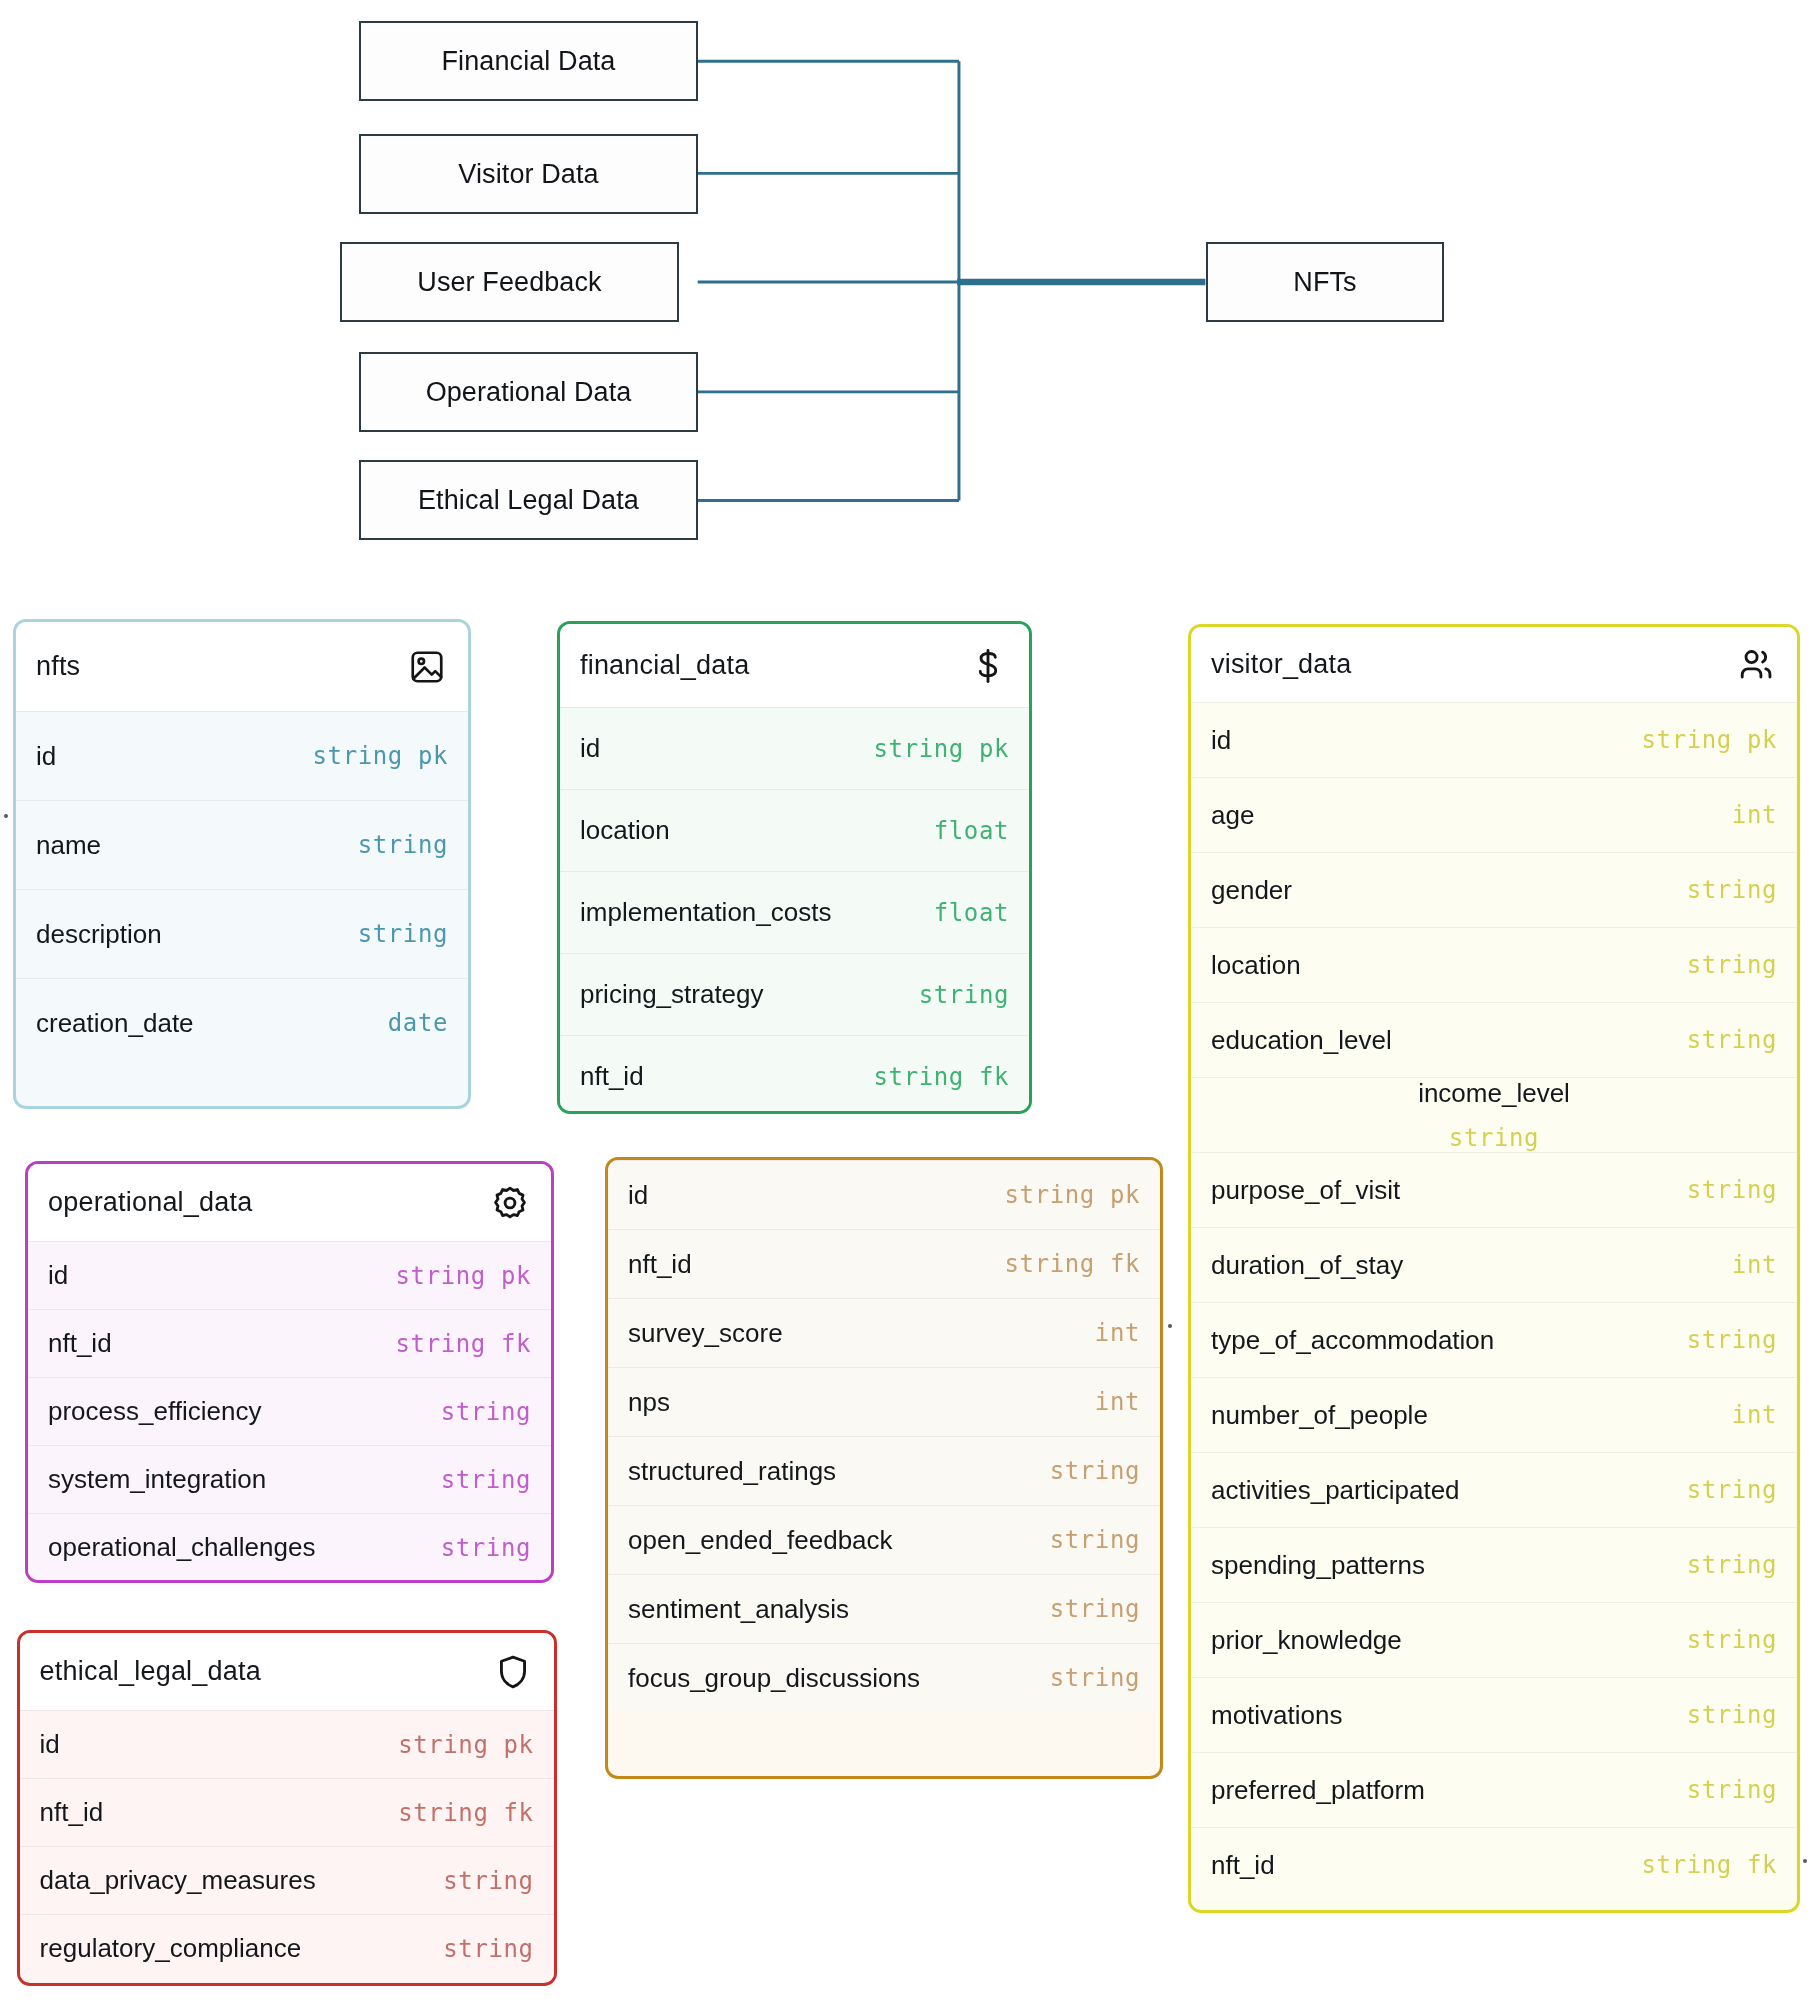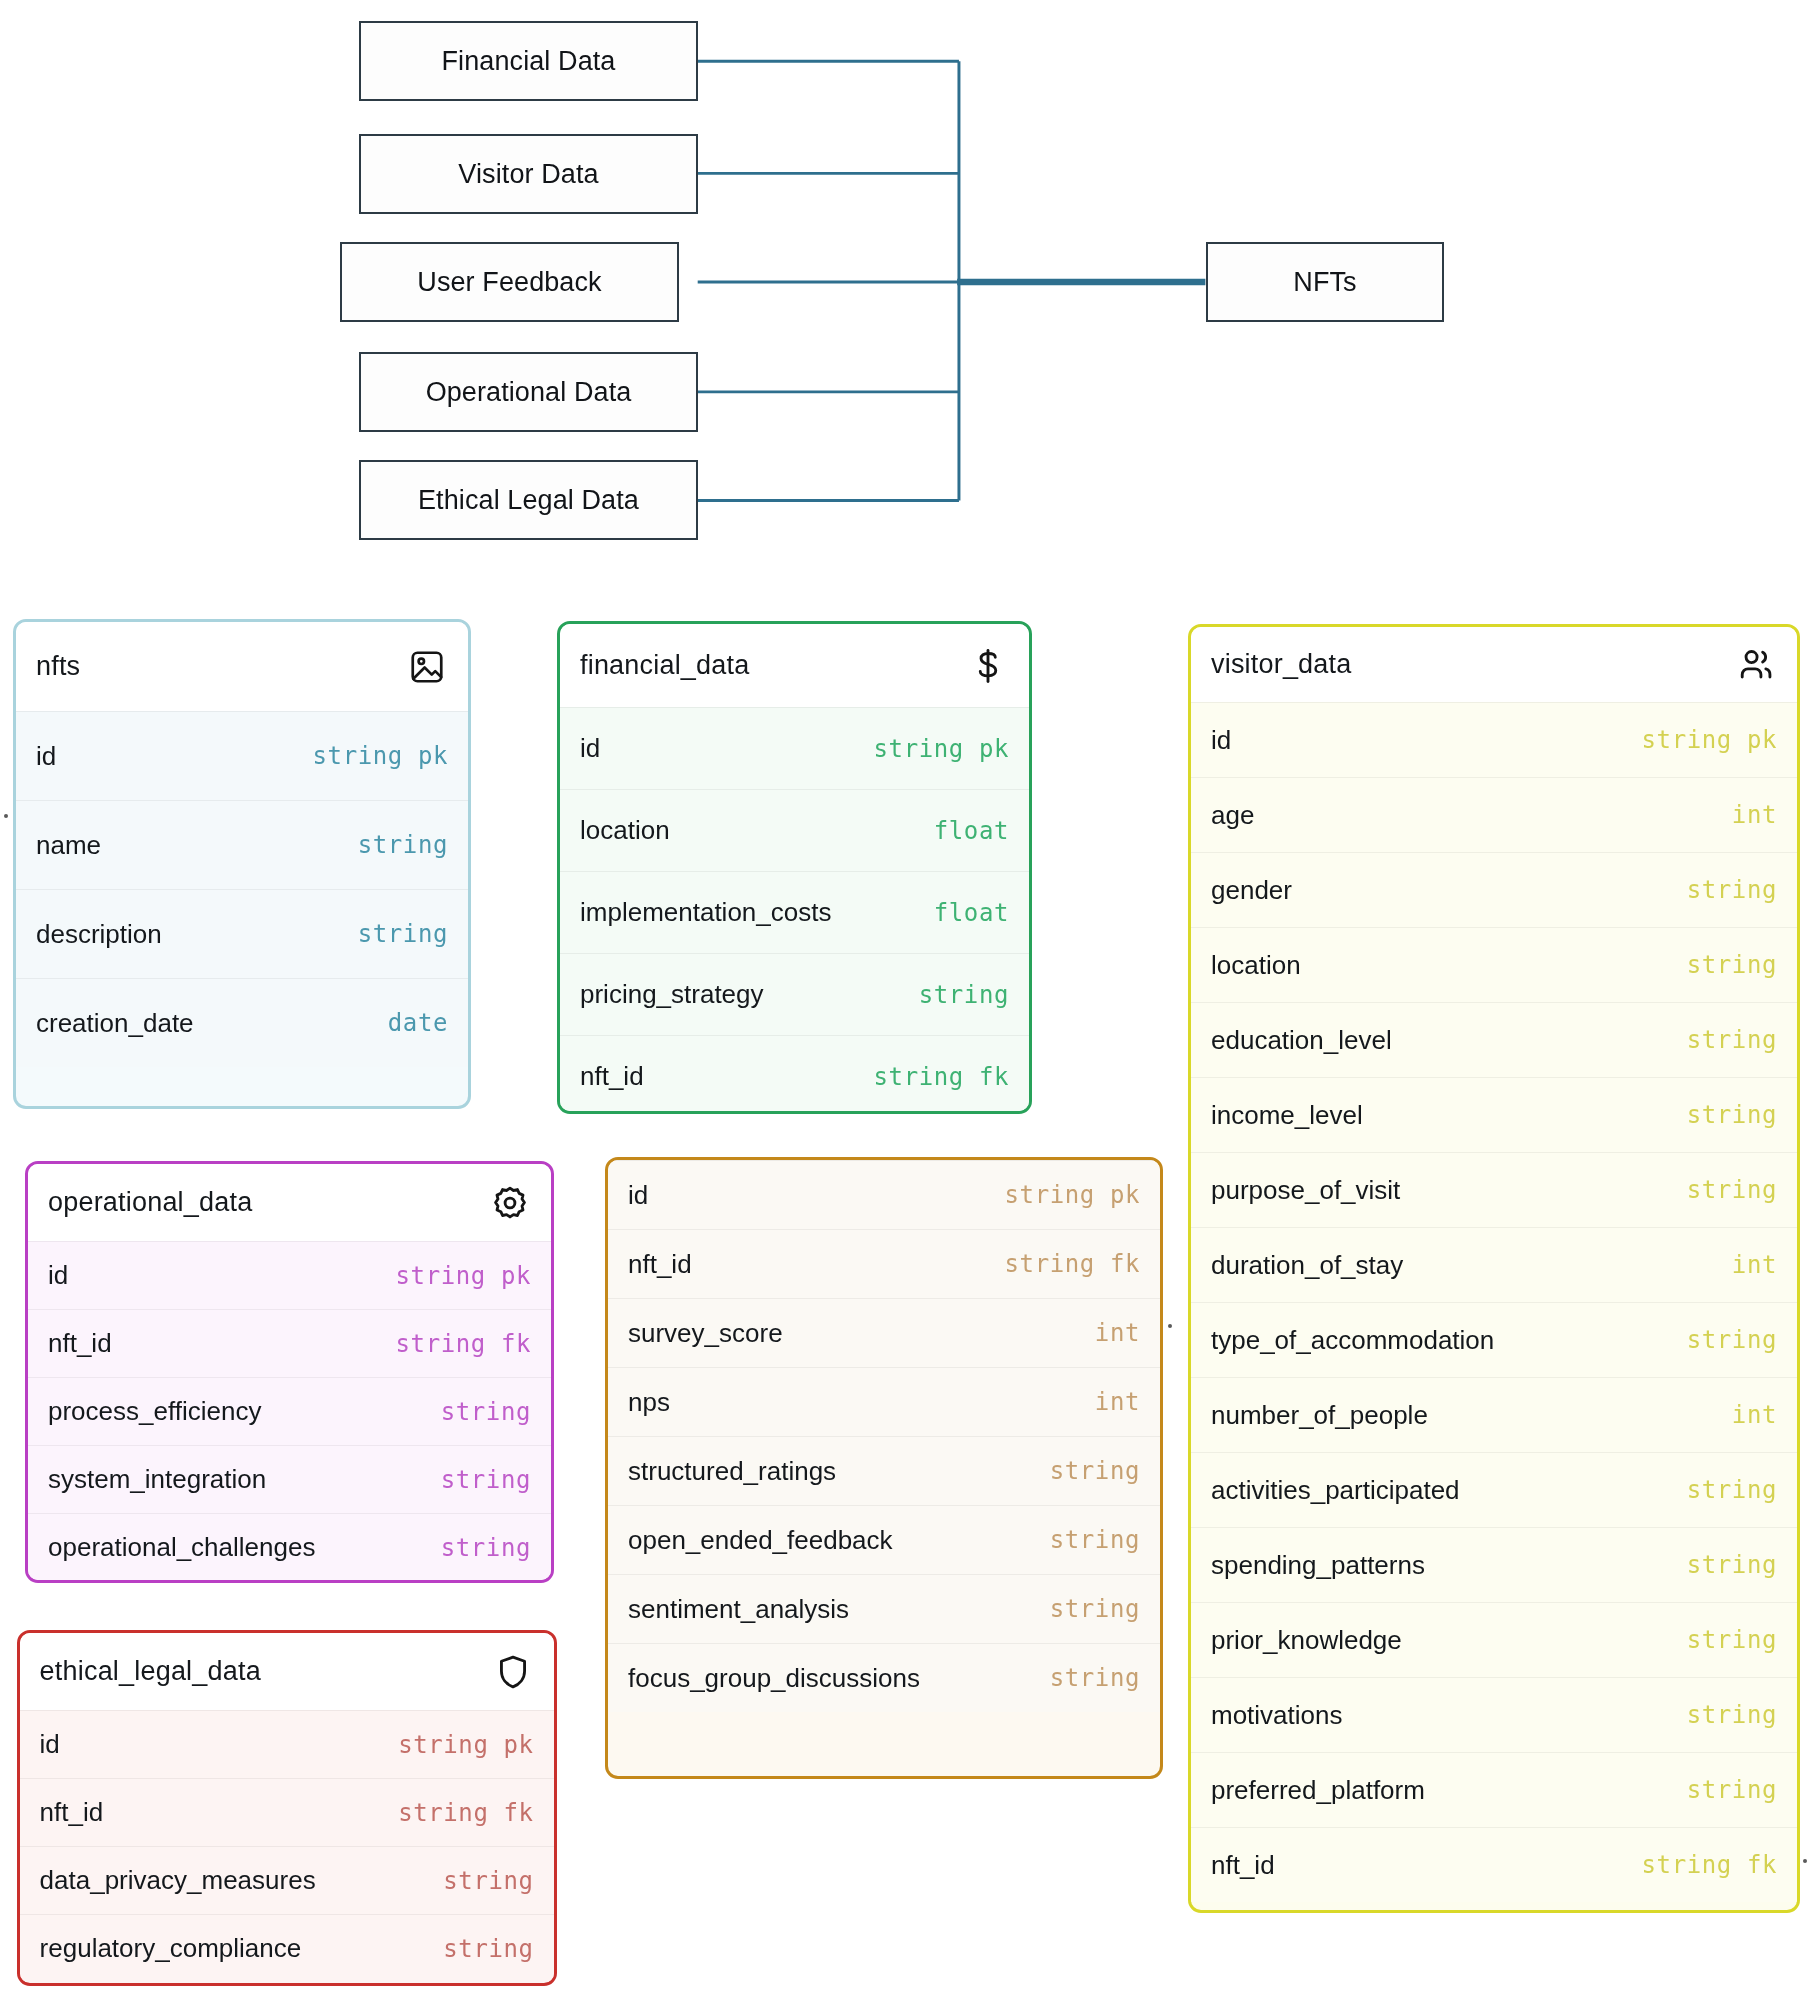--- a/index.html
+++ b/index.html
@@ -257,21 +257,21 @@
     <span class="er-type">string</span>
   </div>
   <div class="er-row" style="height:75px;">
     <span class="er-field">location</span>
     <span class="er-type">string</span>
   </div>
   <div class="er-row" style="height:75px;">
     <span class="er-field">education_level</span>
     <span class="er-type">string</span>
   </div>
-  <div class="er-row" style="height:75px;">
+  <div class="er-row" style="height:75px;flex-direction:column;">
     <span class="er-field">income_level</span>
     <span class="er-type">string</span>
   </div>
   <div class="er-row" style="height:75px;">
     <span class="er-field">purpose_of_visit</span>
     <span class="er-type">string</span>
   </div>
   <div class="er-row" style="height:75px;">
     <span class="er-field">duration_of_stay</span>
     <span class="er-type">int</span>

